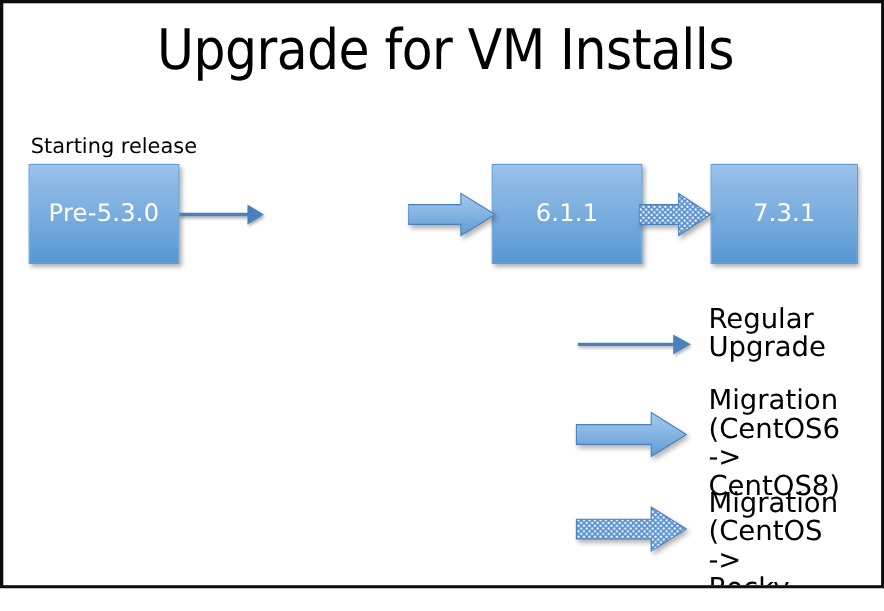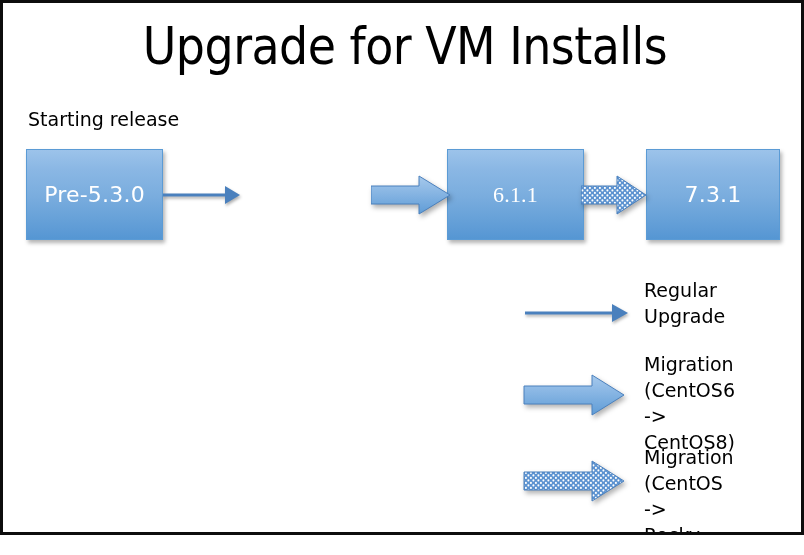--- a/index.html
+++ b/index.html
@@ -33,21 +33,21 @@
     letter-spacing: -0.5px;
     color: #000000;
     white-space: nowrap;
     line-height: 1.1;
   }
 
   
   .start-label {
     position: absolute;
     left: 25px;
-    top: 105px;
+    top: 119px;
     font-size: 19px;
     color: #000000;
     white-space: nowrap;
     line-height: 1.2;
   }
 
   
   .rel-box {
     position: absolute;
     top: 146px;
@@ -62,21 +62,21 @@
     justify-content: center;
   }
   .rel-box span {
     color: #ffffff;
     font-size: 22px;
     line-height: 1;
     letter-spacing: 0.2px;
   }
   #box1 { left: 23px; }
   #box2 { left: 234px; }
-  #box3 { left: 444px; font-family: Liberation Serif, serif; }
+  #box3 { left: 444px; }
   #box4 { left: 643px; width: 134px; text-align: center; }
 
   
   .line-arrow {
     position: absolute;
     filter: drop-shadow(1.5px 2px 1.5px rgba(0,0,0,0.32));
   }
   #flow-arrow-1 { left: 160px; top: 178px; }
 
   
@@ -92,21 +92,21 @@
     filter: drop-shadow(2px 3px 2.5px rgba(0,0,0,0.32));
   }
   #flow-arrow-3 { left: 578px; top: 171px; }
 
   
   .legend-row {
     position: absolute;
   }
   .legend-text {
     position: absolute;
-    font-size: 19px;
+    font-size: 25px;
     color: #000000;
     line-height: 26px;
     white-space: pre-line;
   }
   #legend-1 { left: 519px; top: 272px; }
   #legend-2 { left: 519px; top: 348px; }
   #legend-3 { left: 519px; top: 441px; }
 
   #legend-1 .legend-glyph { position: absolute; left: 3px; top: 26px; }
   #legend-2 .legend-glyph { position: absolute; left: 0px; top: 22px; }

